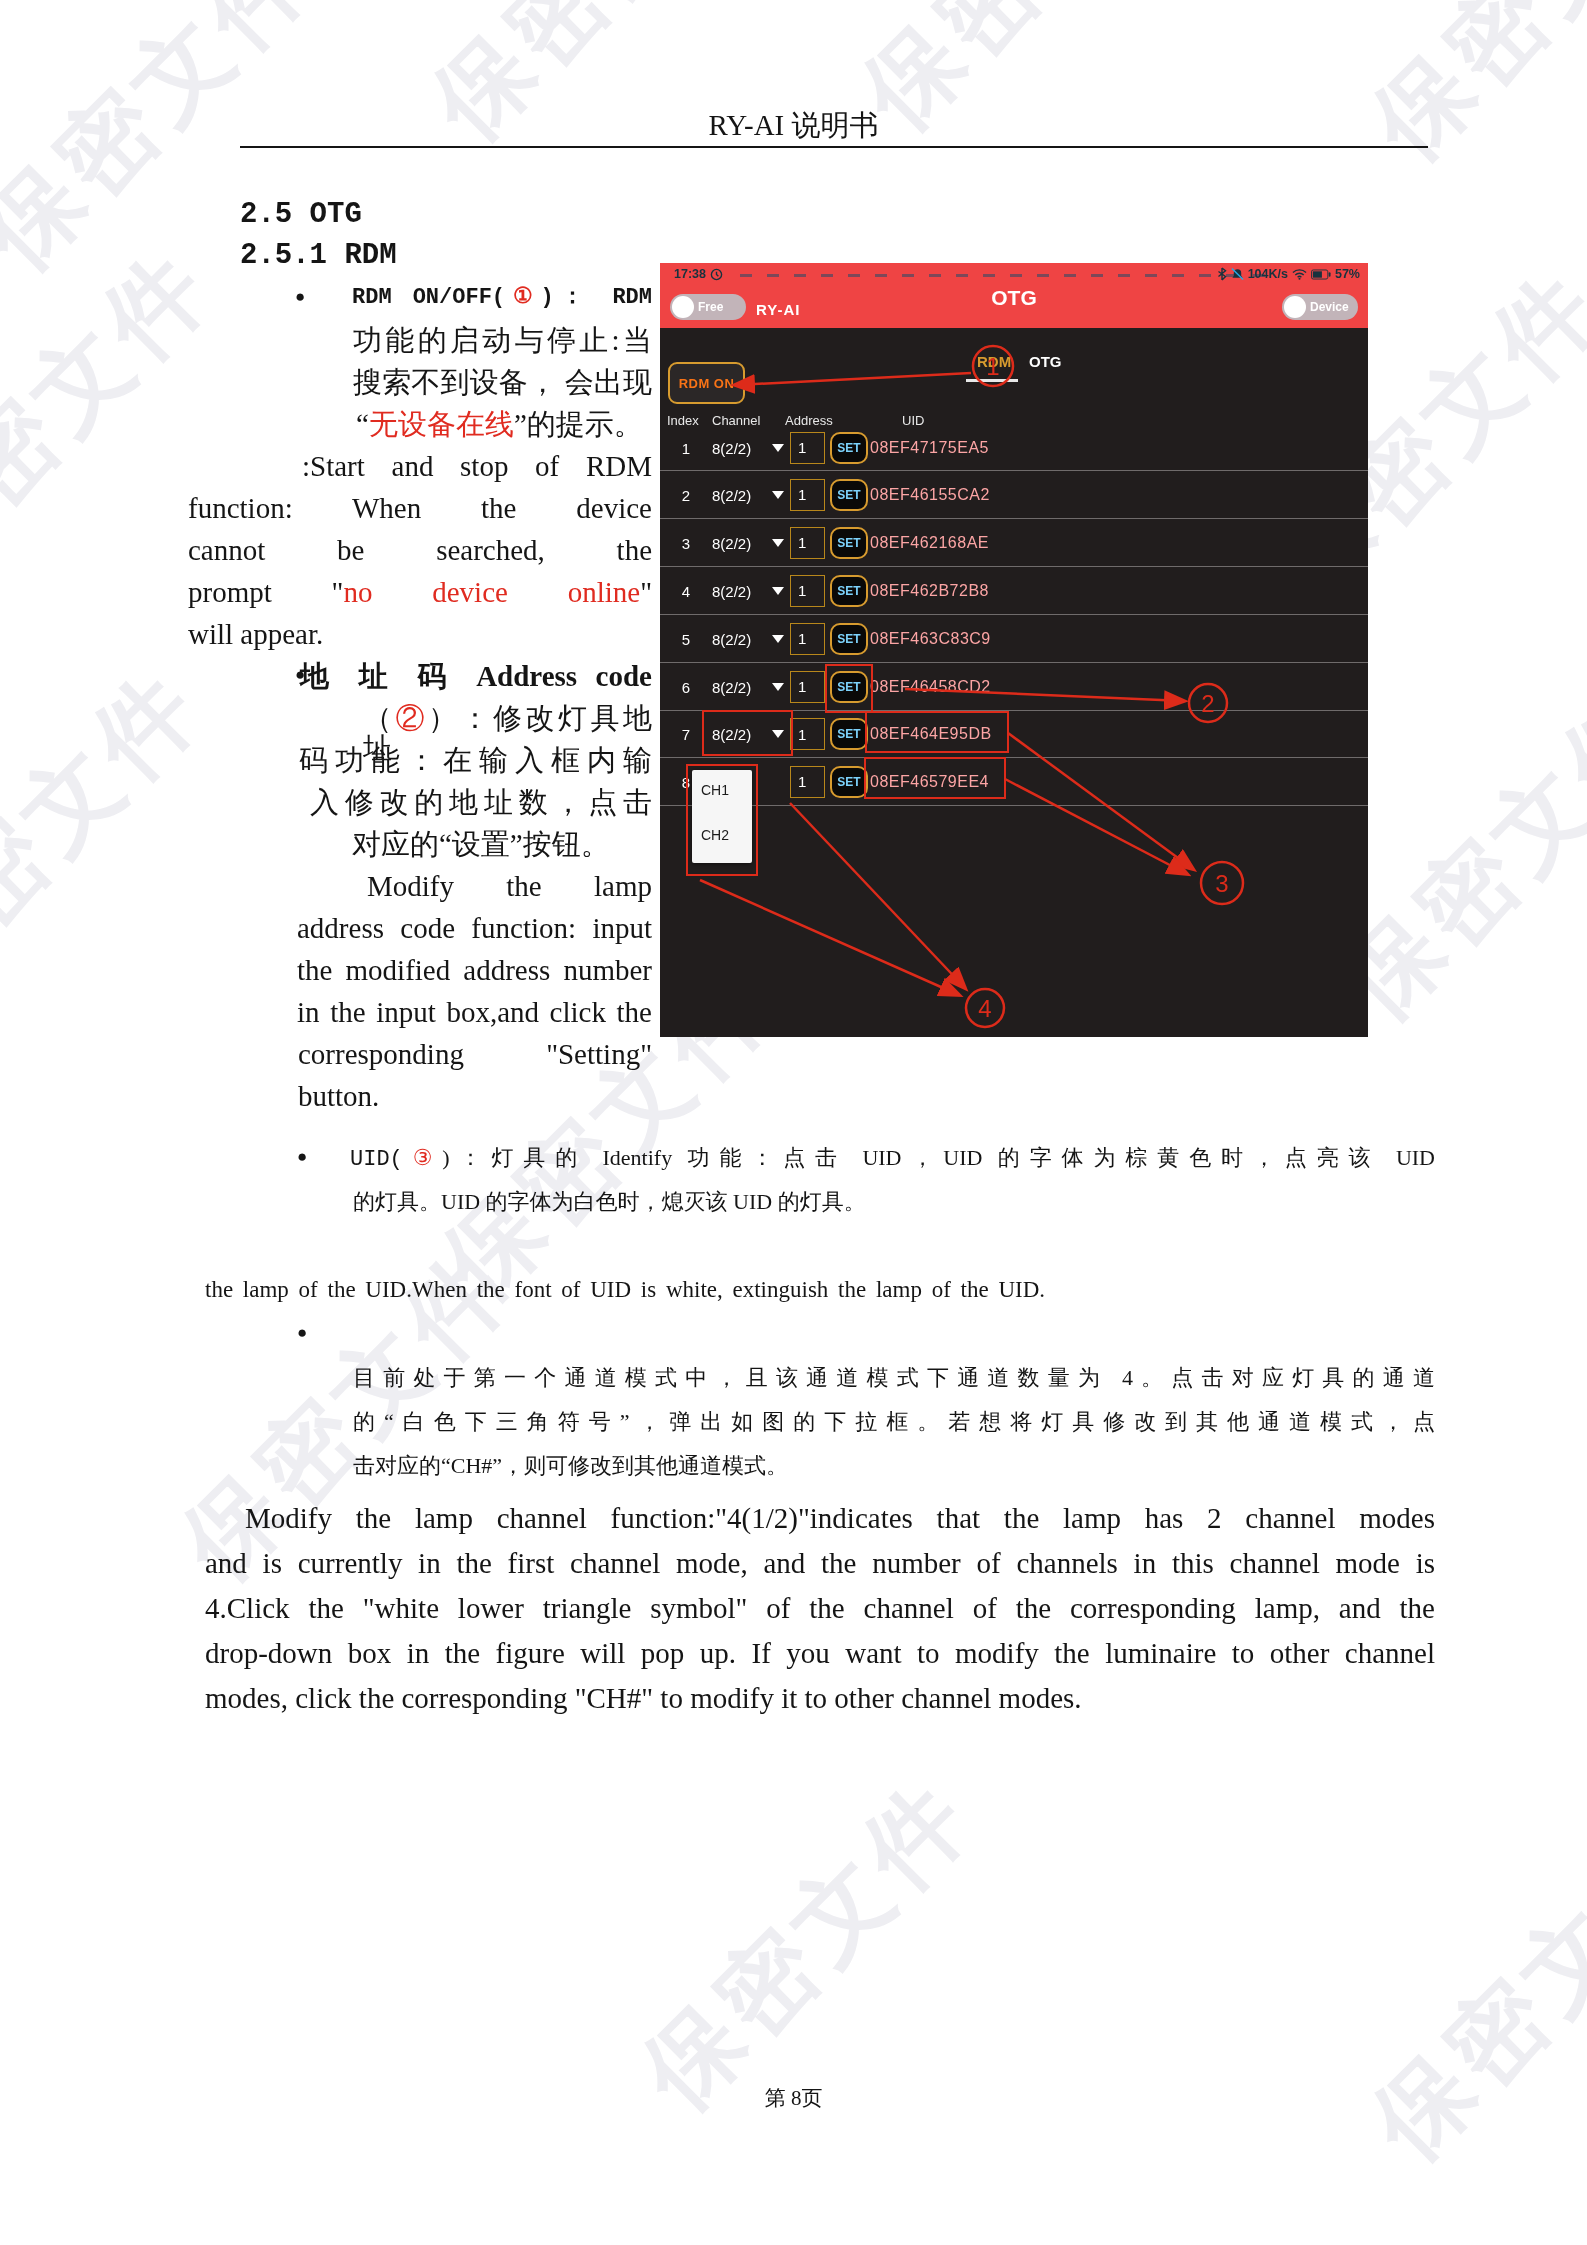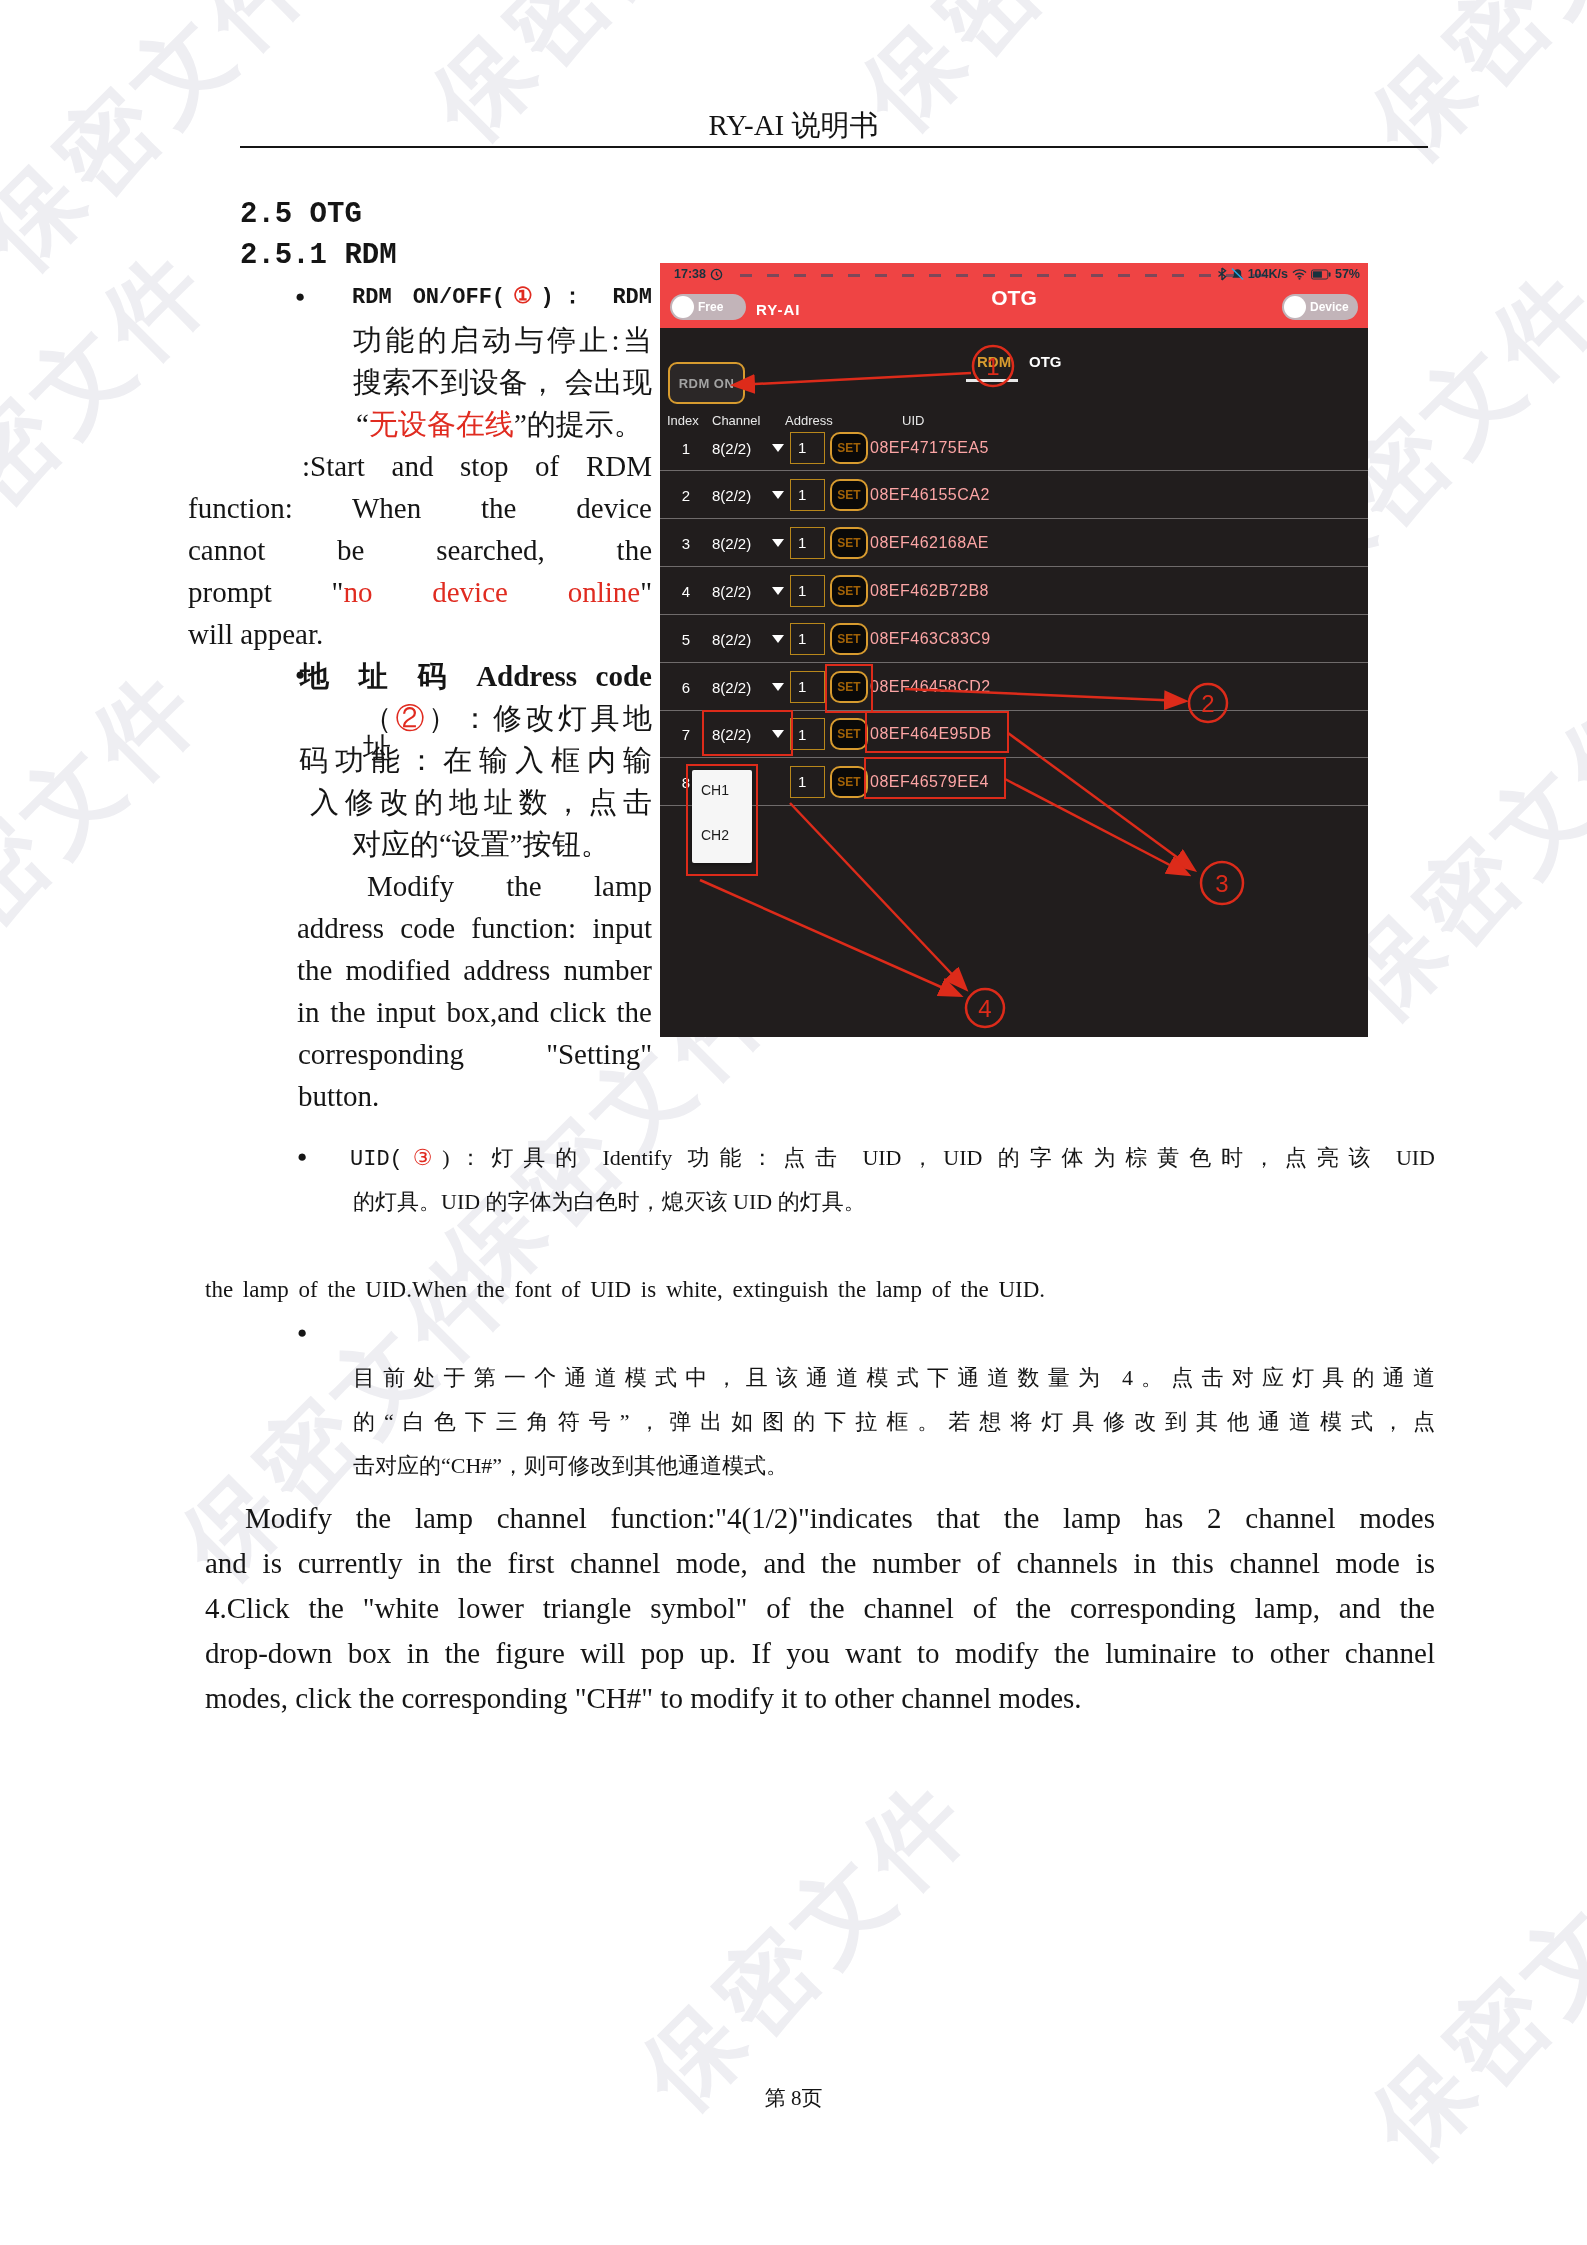--- a/index.html
+++ b/index.html
@@ -31,32 +31,32 @@
   .app-title{position:absolute;left:0;top:23px;width:100%;text-align:center;color:#fff;font-size:21px;font-weight:700;}
   .toggle{position:absolute;top:31px;height:26px;width:76px;background:rgba(190,190,195,.92);
           border-radius:13px;display:flex;align-items:center;color:#fff;font-size:12px;font-weight:700;}
   .knob{width:22px;height:22px;border-radius:50%;background:#fff;margin:0 4px 0 2px;}
   .appname{position:absolute;left:96px;top:38px;color:#fff;font-size:15px;font-weight:700;letter-spacing:1px;}
   .tab{position:absolute;top:90px;font-size:15px;font-weight:700;}
   .tab-rdm{left:317px;color:#d79b2f;}
   .tab-otg{left:369px;color:#fff;}
   .tab-underline{position:absolute;left:306px;top:116px;width:52px;height:3px;background:#e8e8e8;}
   .rdm-btn{position:absolute;left:8px;top:99px;width:77px;height:42px;background:#2b2727;
-           border:2px solid #d79b2f;border-radius:9px;color:#a3a3a3;font-weight:700;font-size:13px;
+           border:2px solid #d79b2f;border-radius:9px;color:#f97316;font-weight:700;font-size:13px;
            display:flex;align-items:center;justify-content:center;letter-spacing:.5px;}
   .thead{position:absolute;top:150px;color:#e8e8e8;font-size:13px;}
   .trow{position:absolute;left:0;width:708px;border-bottom:1px solid #6f6b6b;}
   .trow>*{position:absolute;top:50%;transform:translateY(-50%);}
   .idx{left:14px;width:24px;text-align:center;color:#fff;font-size:15px;}
   .chan{left:52px;color:#fff;font-size:15px;}
   .tri{left:112px;width:0;height:0;border-left:6px solid transparent;border-right:6px solid transparent;border-top:8px solid #fff;}
   .addr{left:130px;width:26px;height:30px;background:transparent;border:1px solid #b8871b;
         color:#fff;font-size:15px;padding:0 0 0 7px;font-family:inherit;}
   .set{left:170px;width:38px;height:32px;border:2px solid #d79b2f;border-radius:10px;background:#0a0908;
-       color:#a16207;font-weight:700;font-size:12px;padding:0;}
+       color:#7dd3fc;font-weight:700;font-size:12px;padding:0;}
   .uid{left:210px;color:#fca5a5;font-size:16px;letter-spacing:.5px;}
   .dropdown{position:absolute;left:32px;top:507px;width:60px;height:93px;background:#f6f6f6;
             border-radius:2px;z-index:6;color:#1c1c1c;font-size:14px;box-shadow:0 1px 4px rgba(0,0,0,.5);}
   .dd-opt1{position:absolute;left:9px;top:12px;}
   .dd-opt2{position:absolute;left:9px;top:57px;}
   #ann{position:absolute;left:0;top:0;z-index:9;pointer-events:none;}
 </style>
 </head>
 <body>
 

